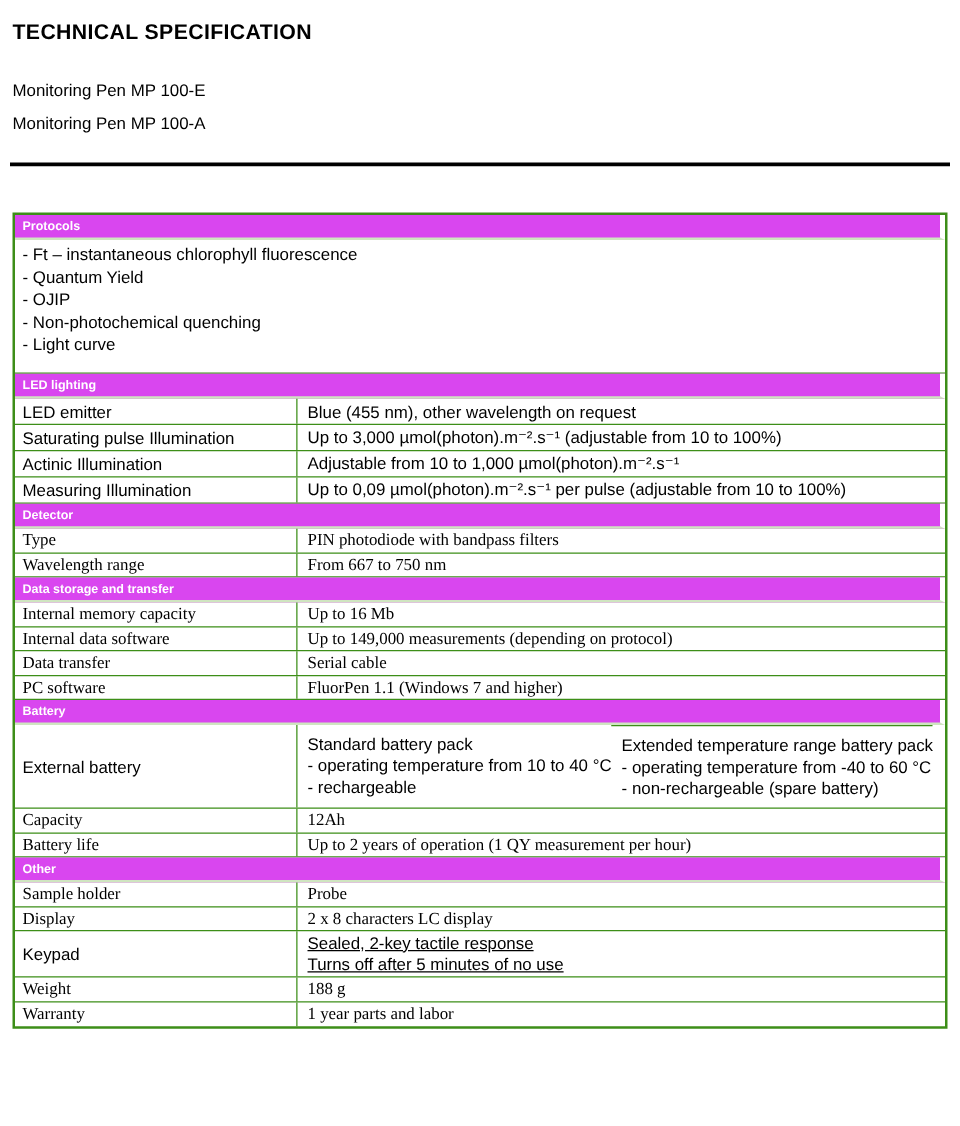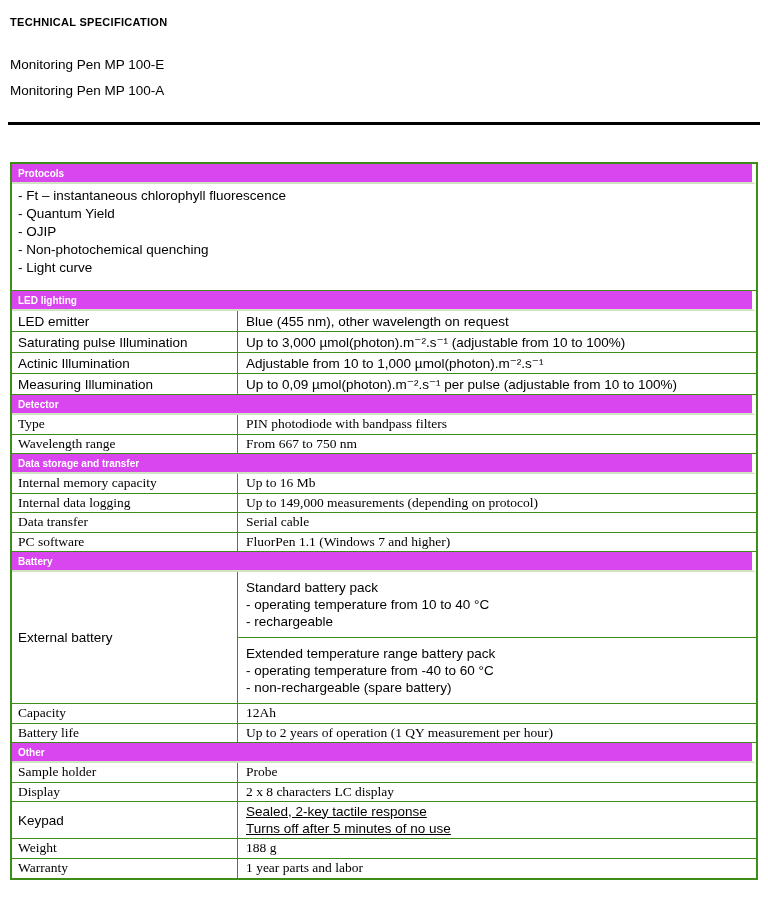--- a/index.html
+++ b/index.html
@@ -8,21 +8,21 @@
     width: 768px; height: 901px;
     font-family: "Liberation Sans", "DejaVu Sans", sans-serif;
     color: #000000;
     position: relative;
     overflow: hidden;
   }
   .page { padding-top: 16px; }
 
   .doc-title {
     margin-left: 10px;
-    font-size: 11px;
+    font-size: 17px;
     font-weight: bold;
     letter-spacing: 0.3px;
   }
   .subtitles { margin-left: 10px; margin-top: 24px; }
   .subtitle-line { font-size: 13.5px; line-height: 26px; }
 
   .rule {
     margin: 18px 8px 0 8px;
     height: 3px;
     background: #000000;
@@ -64,21 +64,21 @@
     border-right: 1.5px solid #3D8E18;
     display: flex; align-items: center;
     padding-left: 6px;
   }
   .cell-r {
     flex: 1 1 auto;
     display: flex; align-items: center;
     padding-left: 8px;
   }
 
-  .cell-r-stacked { flex: 1 1 auto; display: flex; flex-direction: column; padding-left: 0; }
+  .cell-r-stacked { flex: 1 1 auto; display: flex; flex-direction: row; padding-left: 0; }
   .sub-cell { padding: 7px 0 7px 8px; }
   .sub-cell + .sub-cell { border-top: 1.5px solid #3D8E18; }
   .sub-line { line-height: 17px; }
 
   .cell-r-multiline {
     flex: 1 1 auto;
     display: flex; flex-direction: column; justify-content: center;
     padding-left: 8px;
     text-decoration: underline;
   }
@@ -139,21 +139,21 @@
       <div class="cell-l">Wavelength range</div>
       <div class="cell-r">From 667 to 750 nm</div>
     </div>
 
     <div class="sec-header">Data storage and transfer</div>
     <div class="row row-std">
       <div class="cell-l">Internal memory capacity</div>
       <div class="cell-r">Up to 16 Mb</div>
     </div>
     <div class="row row-std">
-      <div class="cell-l">Internal data logging</div>
+      <div class="cell-l">Internal data software</div>
       <div class="cell-r">Up to 149,000 measurements (depending on protocol)</div>
     </div>
     <div class="row row-std">
       <div class="cell-l">Data transfer</div>
       <div class="cell-r">Serial cable</div>
     </div>
     <div class="row row-std">
       <div class="cell-l">PC software</div>
       <div class="cell-r">FluorPen 1.1 (Windows 7 and higher)</div>
     </div>

